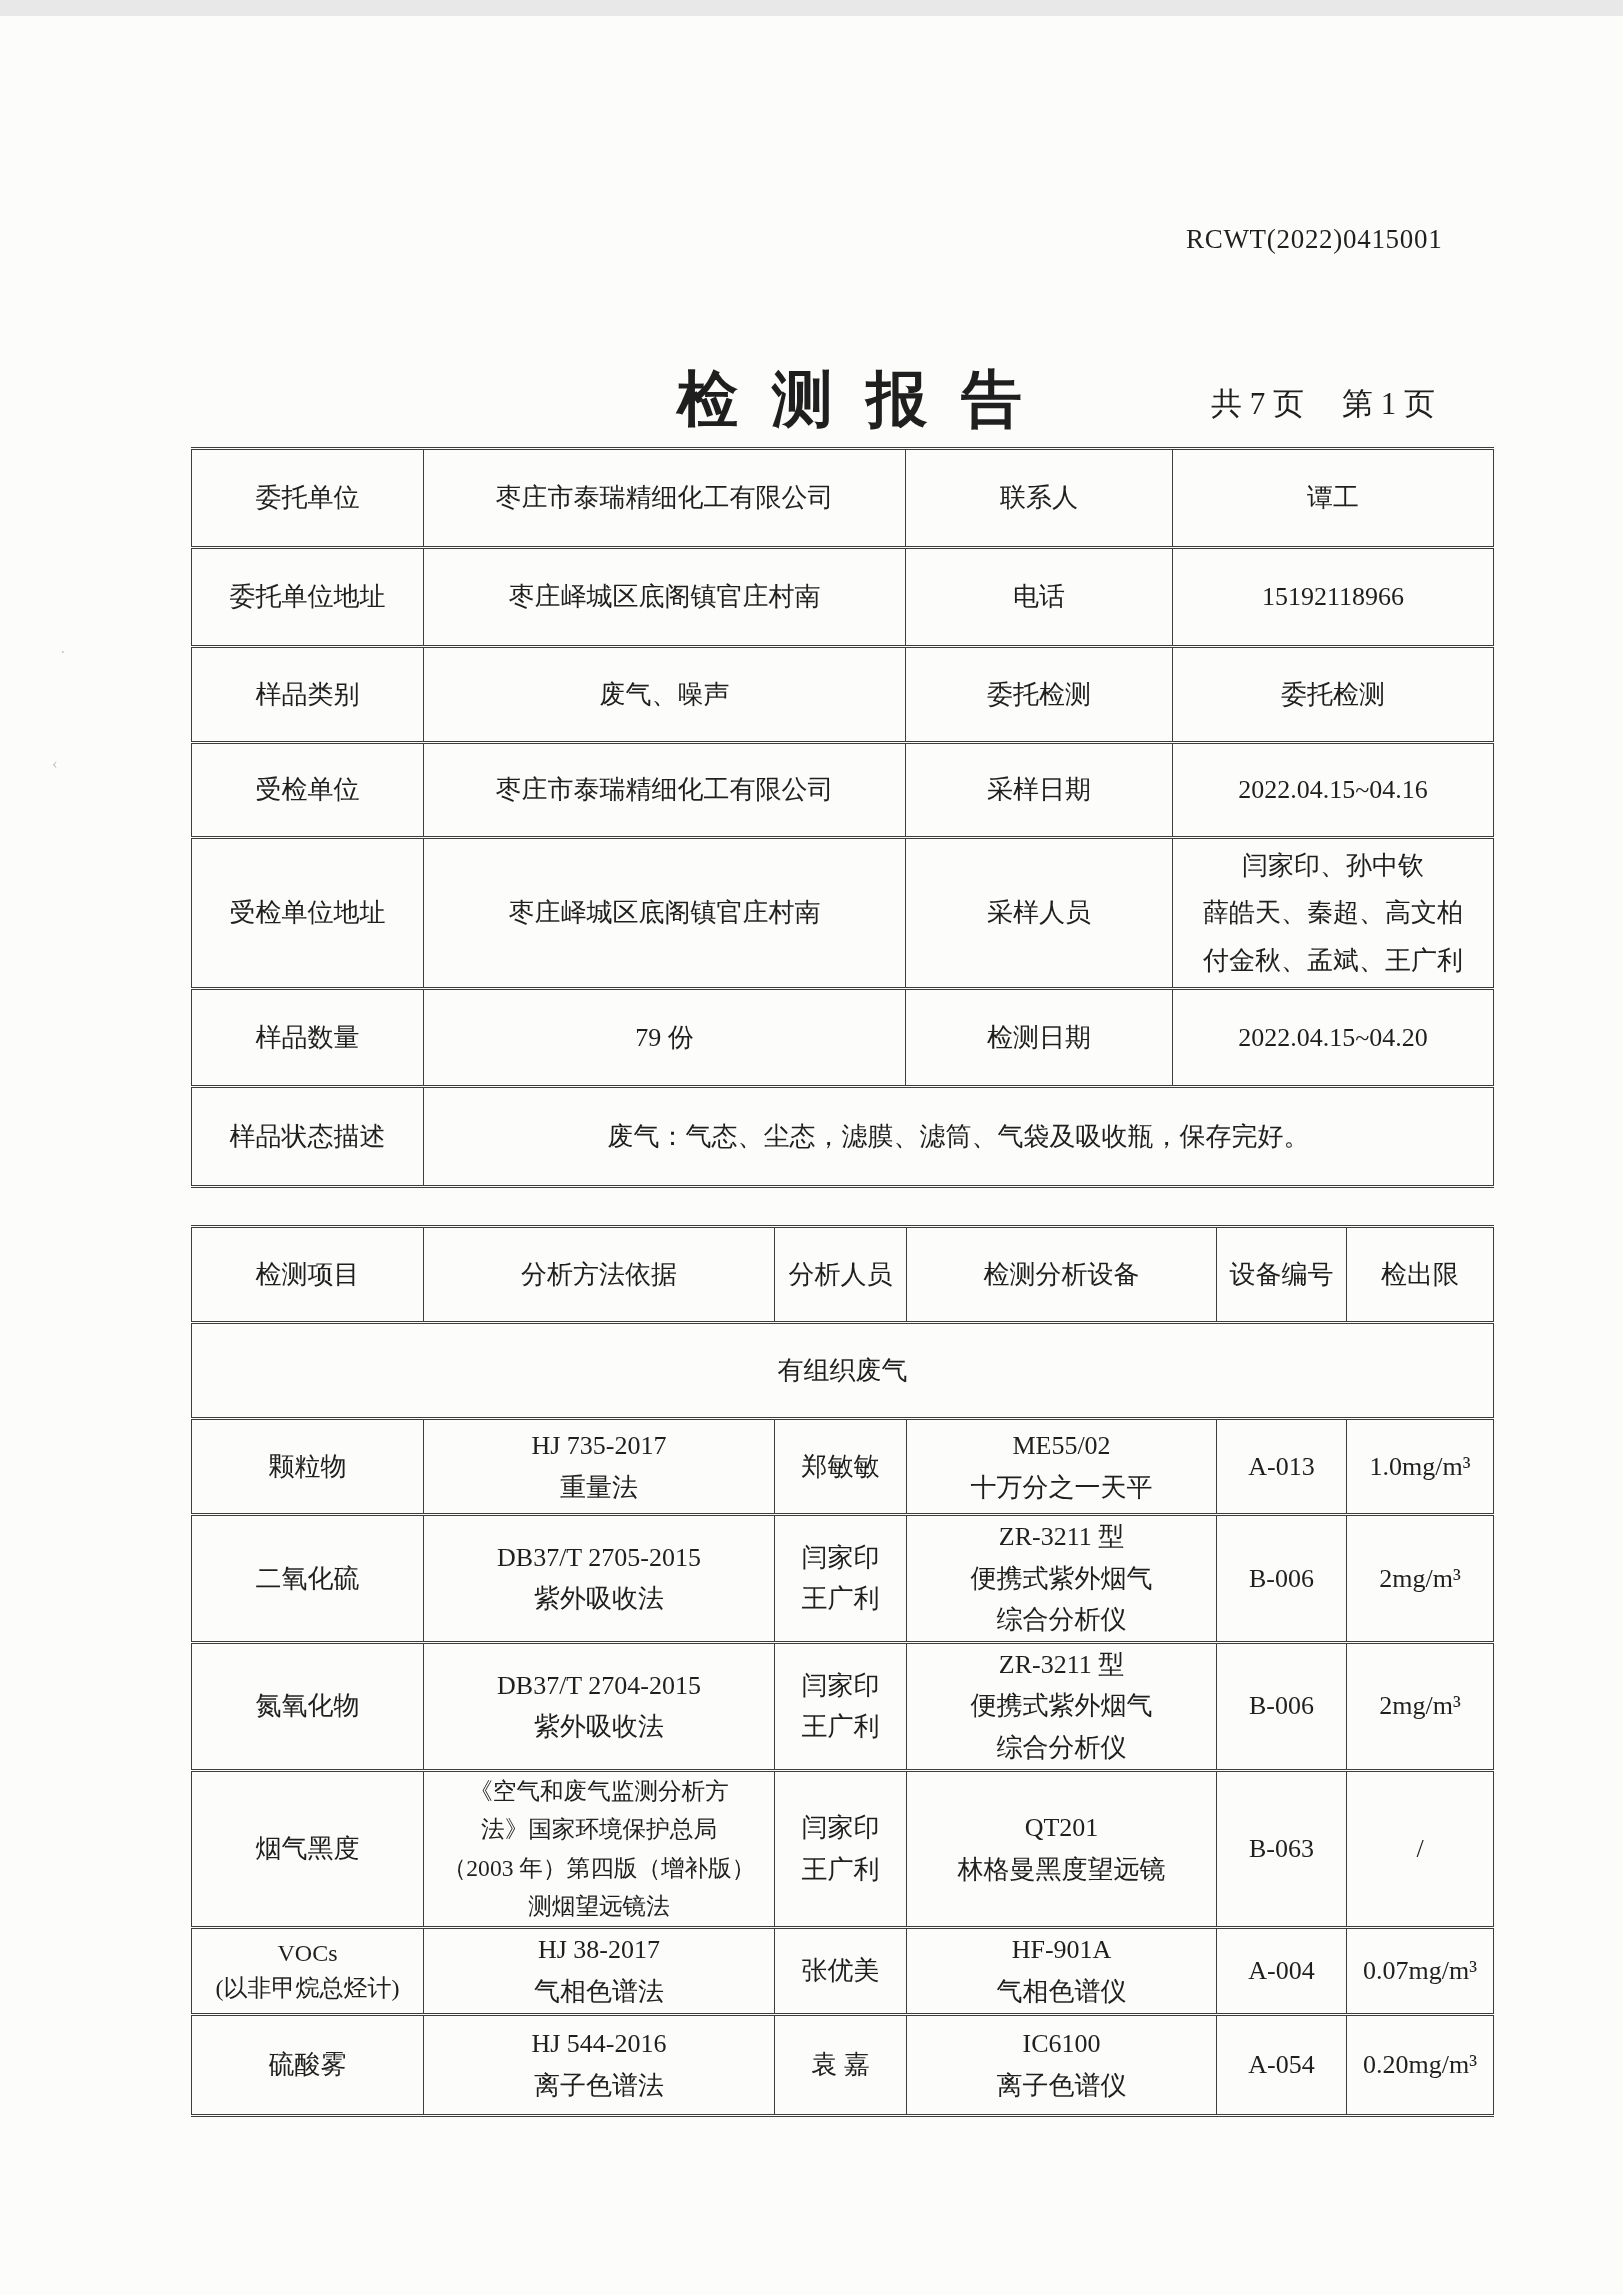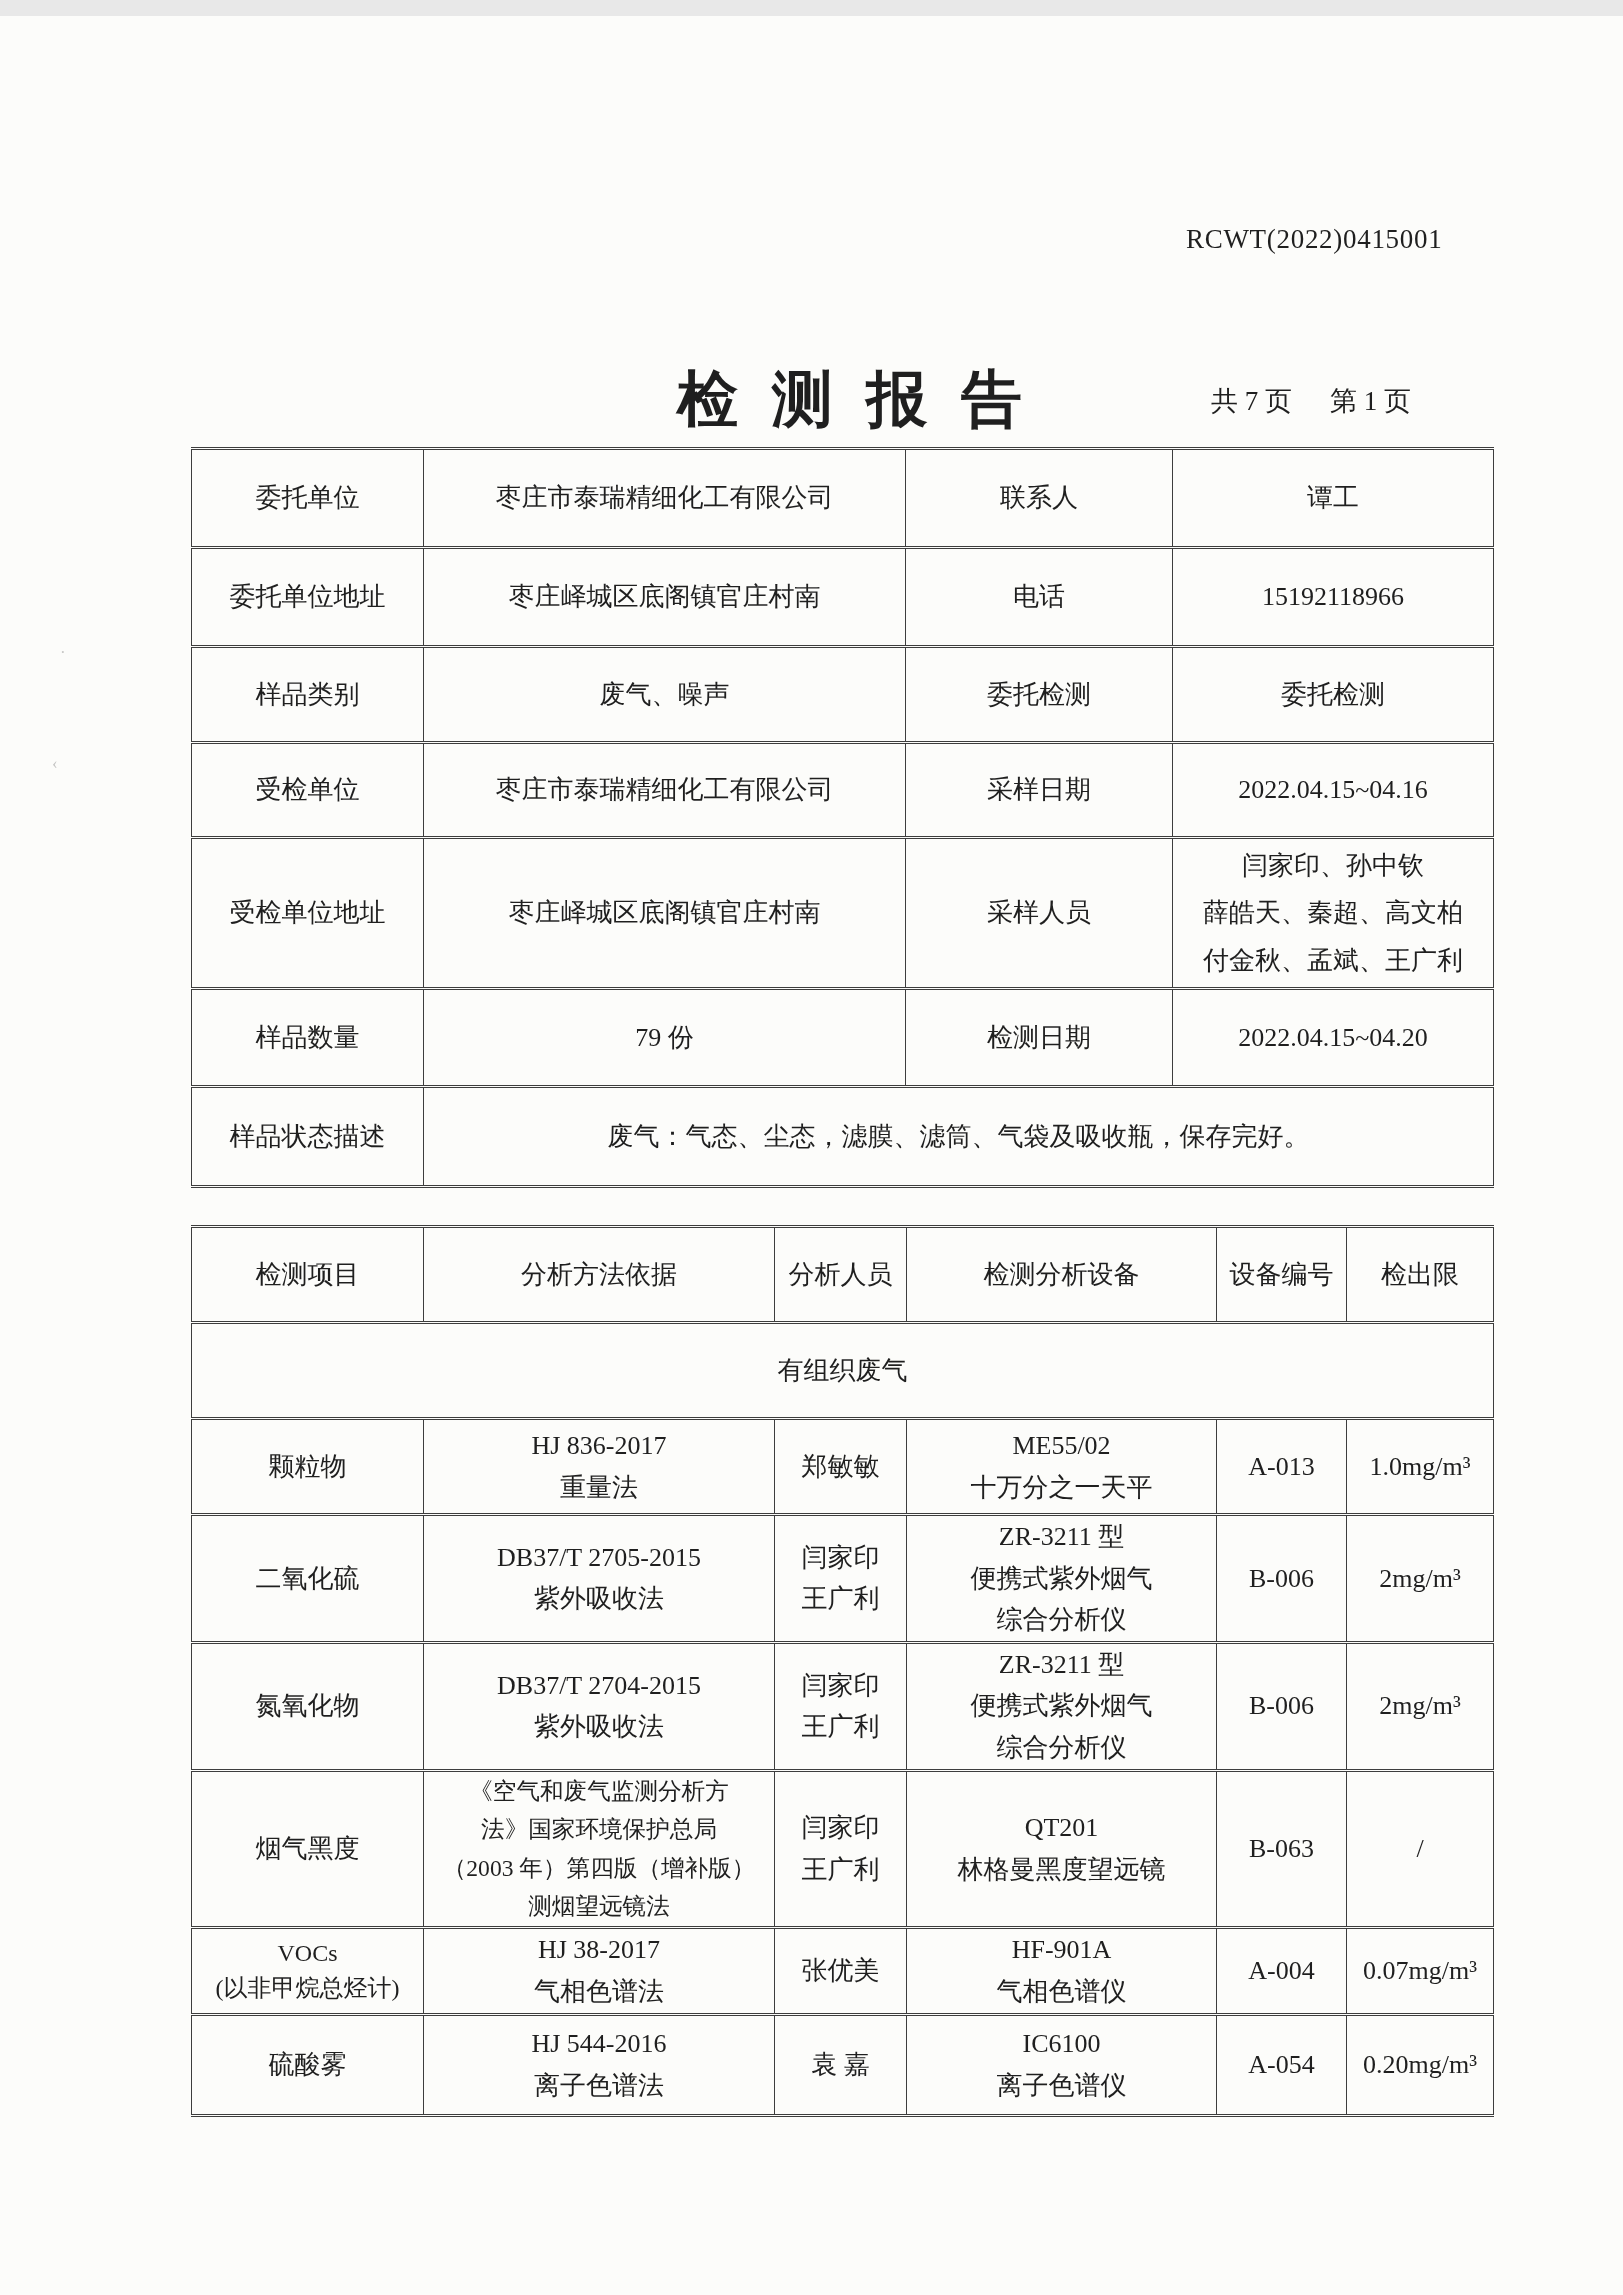--- a/index.html
+++ b/index.html
@@ -19,21 +19,21 @@
   .company{
     position:absolute;left:611px;top:270px;
     font-size:37px;letter-spacing:2px;white-space:nowrap;font-weight:500;
   }
   .title{
     position:absolute;left:677px;top:343px;
     font-size:61px;font-weight:bold;letter-spacing:9.2px;white-space:nowrap;text-align:center;
   }
   .pagination{
     position:absolute;left:1211px;top:367px;
-    font-size:27px;white-space:nowrap;
+    font-size:31px;white-space:nowrap;
   }
   .pagination .pg2{margin-left:38px;}
   table{border-collapse:collapse;table-layout:fixed;}
   .tbl{position:absolute;left:191px;}
   .tbl-top{top:431px;width:1302px;}
   .tbl-bottom{top:1209px;width:1302px;}
   td{
     border-left:1.3px solid #3d3d3d;
     border-right:1.3px solid #3d3d3d;
     border-top:3.9px double #3d3d3d;
@@ -134,21 +134,21 @@
       <td>检测分析设备</td>
       <td>设备编号</td>
       <td>检出限</td>
     </tr>
     <tr style="height:96px">
       <td colspan="6">有组织废气</td>
     </tr>
 
     <tr style="height:96px">
       <td>颗粒物</td>
-      <td class="method-cell">HJ 836-2017
+      <td class="method-cell">HJ 735-2017
 重量法</td>
       <td>郑敏敏</td>
       <td class="method-cell">ME55/02
 十万分之一天平</td>
       <td>A-013</td>
       <td>1.0mg/m³</td>
     </tr>
     <tr style="height:123px">
       <td>二氧化硫</td>
       <td class="method-cell">DB37/T 2705-2015

